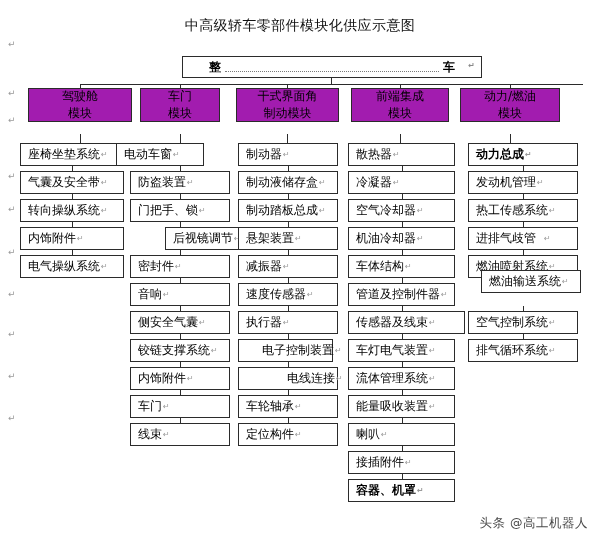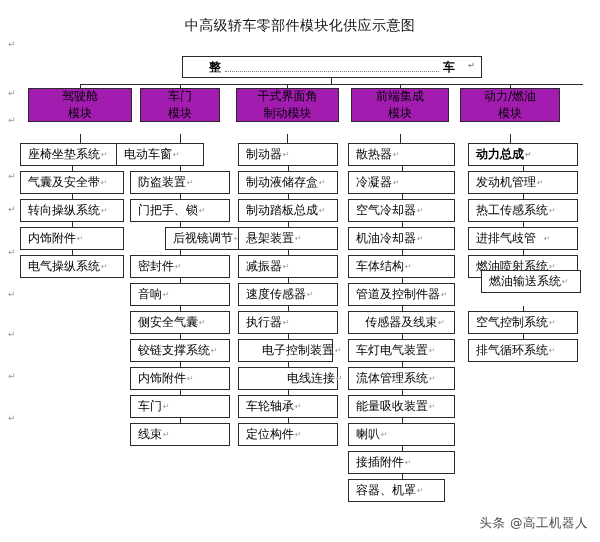--- a/index.html
+++ b/index.html
@@ -354,21 +354,21 @@
       <div class="item-box" style="left: 348px; width: 107px; top: 255px; align-items: center;">
         <span>车体结构</span>
         <span class="cr">↵</span>
       </div>
       <div class="vline" style="left: 402px; top: 278px; height: 5px;"></div>
       <div class="item-box" style="left: 348px; width: 107px; top: 283px;">
         <span>管道及控制件器</span>
         <span class="cr">↵</span>
       </div>
       <div class="vline" style="left: 402px; top: 306px; height: 5px;"></div>
-      <div class="item-box" style="left: 348px; width: 107px; top: 311px; justify-content: center;">
+      <div class="item-box" style="left: 348px; width: 117px; top: 311px;">
         <span>传感器及线束</span>
         <span class="cr">↵</span>
       </div>
       <div class="vline" style="left: 402px; top: 334px; height: 5px;"></div>
       <div class="item-box" style="left: 348px; width: 107px; top: 339px;">
         <span>车灯电气装置</span>
         <span class="cr">↵</span>
       </div>
       <div class="vline" style="left: 402px; top: 362px; height: 5px;"></div>
       <div class="item-box" style="left: 348px; width: 107px; top: 367px;">
@@ -384,21 +384,21 @@
       <div class="item-box" style="left: 348px; width: 107px; top: 423px;">
         <span>喇叭</span>
         <span class="cr">↵</span>
       </div>
       <div class="vline" style="left: 402px; top: 446px; height: 5px;"></div>
       <div class="item-box" style="left: 348px; width: 107px; top: 451px;">
         <span>接插附件</span>
         <span class="cr">↵</span>
       </div>
       <div class="vline" style="left: 402px; top: 474px; height: 5px;"></div>
-      <div class="item-box" style="left: 348px; width: 97px; top: 479px;">
+      <div class="item-box" style="left: 348px; width: 107px; top: 479px; font-weight: bold;">
         <span>容器、机罩</span>
         <span class="cr">↵</span>
       </div>
       <div class="item-box" style="left: 468px; width: 110px; top: 143px; font-weight: bold;">
         <span>动力总成</span>
         <span class="cr">↵</span>
       </div>
       <div class="vline" style="left: 523px; top: 166px; height: 5px;"></div>
       <div class="item-box" style="left: 468px; width: 110px; top: 171px;">
         <span>发动机管理</span>

